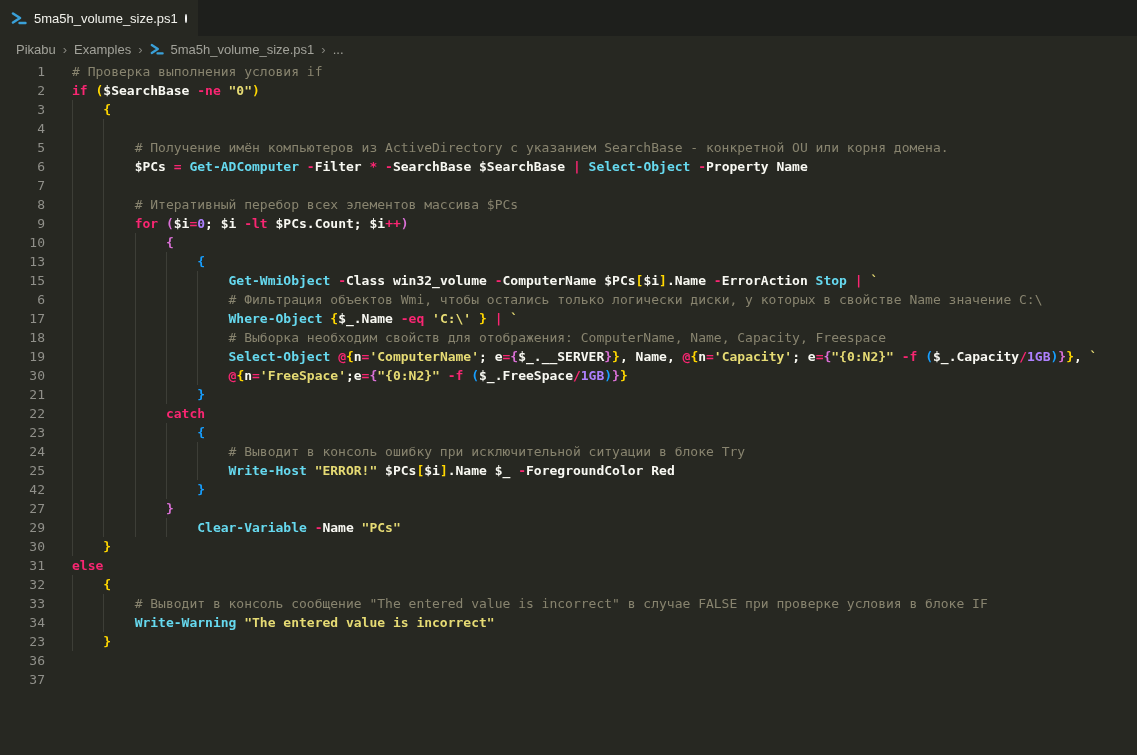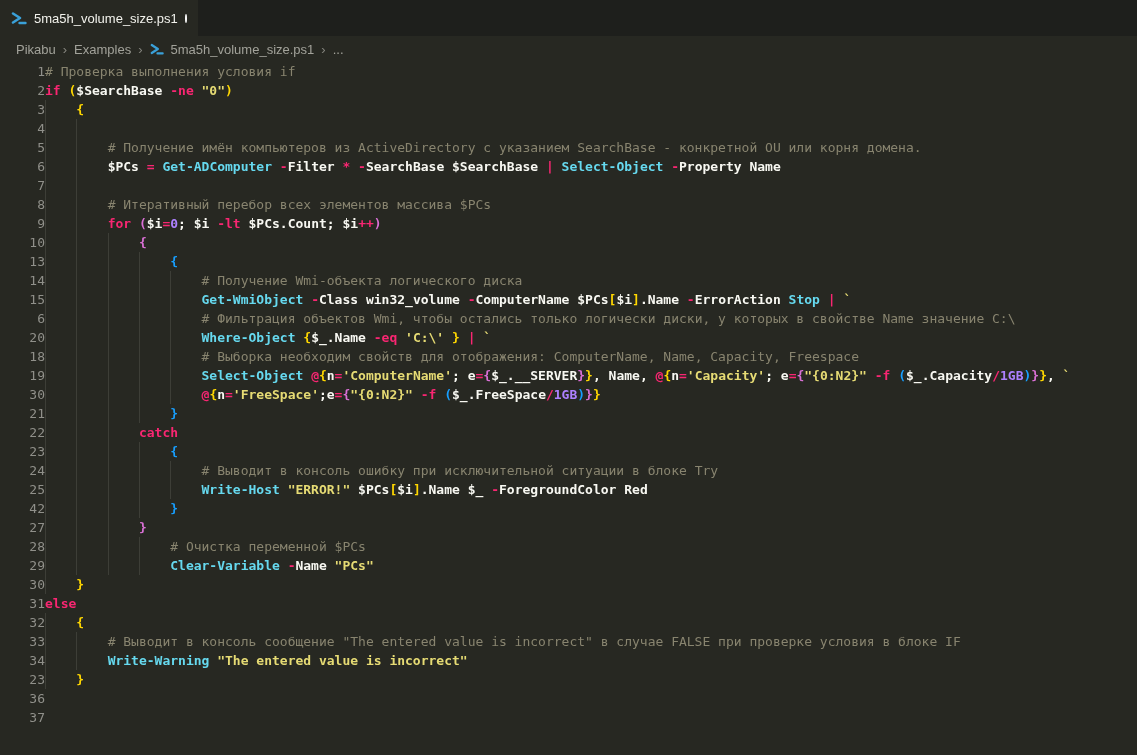--- a/index.html
+++ b/index.html
@@ -26,21 +26,21 @@
   }
   .bc-item{cursor:pointer;}
   .bc-sep{color:#85857e;font-size:13px;}
   
   .editor{position:relative;background:#272822;}
   .line{display:flex;height:19px;line-height:19px;font-size:13px;font-weight:bold;}
   .num{
     flex:0 0 45px;text-align:right;color:#90908a;
     font-weight:normal;user-select:none;
   }
-  .code{position:relative;flex:1;white-space:pre;color:#f8f8f2;}
+  .code{position:relative;margin-left:27px;flex:1;white-space:pre;color:#f8f8f2;}
   .guide{position:absolute;top:0;bottom:0;width:1px;background:#3d3e37;}
   
   .tk-p{color:#f8f8f2;}
   .tk-k{color:#f92672;}
   .tk-c{color:#66d9ef;}
   .tk-s{color:#e6db74;}
   .tk-n{color:#ae81ff;}
   .tk-m{color:#88846f;font-weight:normal;}
   .tk-g1{color:#ffd700;}
   .tk-g2{color:#da70d6;}
@@ -118,33 +118,29 @@
       </div>
       <div class="line">
         <div class="num">10</div>
         <div class="code"><span class="guide" style="left: 0ch;"></span><span class="guide" style="left: 4ch;"></span><span class="guide" style="left: 8ch;"></span>            <span class="tk-g2">{</span></div>
       </div>
       <div class="line">
         <div class="num">13</div>
         <div class="code"><span class="guide" style="left: 0ch;"></span><span class="guide" style="left: 4ch;"></span><span class="guide" style="left: 8ch;"></span><span class="guide" style="left: 12ch;"></span>                <span class="tk-g3">{</span></div>
       </div>
       <div class="line">
-        <div class="num">14</div>
-        <div class="code"><span class="guide" style="left: 0ch;"></span><span class="guide" style="left: 4ch;"></span><span class="guide" style="left: 8ch;"></span><span class="guide" style="left: 12ch;"></span><span class="guide" style="left: 16ch;"></span>                    <span class="tk-m"># Получение Wmi-объекта логического диска</span></div>
-      </div>
-      <div class="line">
         <div class="num">15</div>
         <div class="code"><span class="guide" style="left: 0ch;"></span><span class="guide" style="left: 4ch;"></span><span class="guide" style="left: 8ch;"></span><span class="guide" style="left: 12ch;"></span><span class="guide" style="left: 16ch;"></span>                    <span class="tk-c">Get-WmiObject </span><span class="tk-k">-</span><span class="tk-p">Class </span><span class="tk-p">win32_volume </span><span class="tk-k">-</span><span class="tk-p">ComputerName </span><span class="tk-p">$PCs</span><span class="tk-g1">[</span><span class="tk-p">$i</span><span class="tk-g1">]</span><span class="tk-p">.Name </span><span class="tk-k">-</span><span class="tk-p">ErrorAction </span><span class="tk-c">Stop </span><span class="tk-k">| </span><span class="tk-s">`</span></div>
       </div>
       <div class="line">
         <div class="num">6</div>
         <div class="code"><span class="guide" style="left: 0ch;"></span><span class="guide" style="left: 4ch;"></span><span class="guide" style="left: 8ch;"></span><span class="guide" style="left: 12ch;"></span><span class="guide" style="left: 16ch;"></span>                    <span class="tk-m"># Фильтрация объектов Wmi, чтобы остались только логически диски, у которых в свойстве Name значение C:\</span></div>
       </div>
       <div class="line">
-        <div class="num">20</div>
+        <div class="num">17</div>
         <div class="code"><span class="guide" style="left: 0ch;"></span><span class="guide" style="left: 4ch;"></span><span class="guide" style="left: 8ch;"></span><span class="guide" style="left: 12ch;"></span><span class="guide" style="left: 16ch;"></span>                    <span class="tk-c">Where-Object </span><span class="tk-g1">{</span><span class="tk-p">$_</span><span class="tk-p">.Name </span><span class="tk-k">-eq </span><span class="tk-s">'C:\' </span><span class="tk-g1">}</span><span class="tk-p"> </span><span class="tk-k">| </span><span class="tk-s">`</span></div>
       </div>
       <div class="line">
         <div class="num">18</div>
         <div class="code"><span class="guide" style="left: 0ch;"></span><span class="guide" style="left: 4ch;"></span><span class="guide" style="left: 8ch;"></span><span class="guide" style="left: 12ch;"></span><span class="guide" style="left: 16ch;"></span>                    <span class="tk-m"># Выборка необходим свойств для отображения: ComputerName, Name, Capacity, Freespace</span></div>
       </div>
       <div class="line">
         <div class="num">19</div>
         <div class="code"><span class="guide" style="left: 0ch;"></span><span class="guide" style="left: 4ch;"></span><span class="guide" style="left: 8ch;"></span><span class="guide" style="left: 12ch;"></span><span class="guide" style="left: 16ch;"></span>                    <span class="tk-c">Select-Object </span><span class="tk-k">@</span><span class="tk-g1">{</span><span class="tk-p">n</span><span class="tk-k">=</span><span class="tk-s">'ComputerName'</span><span class="tk-p">; </span><span class="tk-p">e</span><span class="tk-k">=</span><span class="tk-g2">{</span><span class="tk-p">$_</span><span class="tk-p">.__SERVER</span><span class="tk-g2">}</span><span class="tk-g1">}</span><span class="tk-p">, </span><span class="tk-p">Name</span><span class="tk-p">, </span><span class="tk-k">@</span><span class="tk-g1">{</span><span class="tk-p">n</span><span class="tk-k">=</span><span class="tk-s">'Capacity'</span><span class="tk-p">; </span><span class="tk-p">e</span><span class="tk-k">=</span><span class="tk-g2">{</span><span class="tk-s">"{0:N2}" </span><span class="tk-k">-f </span><span class="tk-g3">(</span><span class="tk-p">$_</span><span class="tk-p">.Capacity</span><span class="tk-k">/</span><span class="tk-n">1GB</span><span class="tk-g3">)</span><span class="tk-g2">}</span><span class="tk-g1">}</span><span class="tk-p">, </span><span class="tk-s">`</span></div>
       </div>
@@ -174,24 +170,20 @@
       </div>
       <div class="line">
         <div class="num">42</div>
         <div class="code"><span class="guide" style="left: 0ch;"></span><span class="guide" style="left: 4ch;"></span><span class="guide" style="left: 8ch;"></span><span class="guide" style="left: 12ch;"></span>                <span class="tk-g3">}</span></div>
       </div>
       <div class="line">
         <div class="num">27</div>
         <div class="code"><span class="guide" style="left: 0ch;"></span><span class="guide" style="left: 4ch;"></span><span class="guide" style="left: 8ch;"></span>            <span class="tk-g2">}</span></div>
       </div>
       <div class="line">
-        <div class="num">28</div>
-        <div class="code"><span class="guide" style="left: 0ch;"></span><span class="guide" style="left: 4ch;"></span><span class="guide" style="left: 8ch;"></span><span class="guide" style="left: 12ch;"></span>                <span class="tk-m"># Очистка переменной $PCs</span></div>
-      </div>
-      <div class="line">
         <div class="num">29</div>
         <div class="code"><span class="guide" style="left: 0ch;"></span><span class="guide" style="left: 4ch;"></span><span class="guide" style="left: 8ch;"></span><span class="guide" style="left: 12ch;"></span>                <span class="tk-c">Clear-Variable </span><span class="tk-k">-</span><span class="tk-p">Name </span><span class="tk-s">"PCs"</span></div>
       </div>
       <div class="line">
         <div class="num">30</div>
         <div class="code"><span class="guide" style="left: 0ch;"></span>    <span class="tk-g1">}</span></div>
       </div>
       <div class="line">
         <div class="num">31</div>
         <div class="code"><span class="tk-k">else</span></div>

